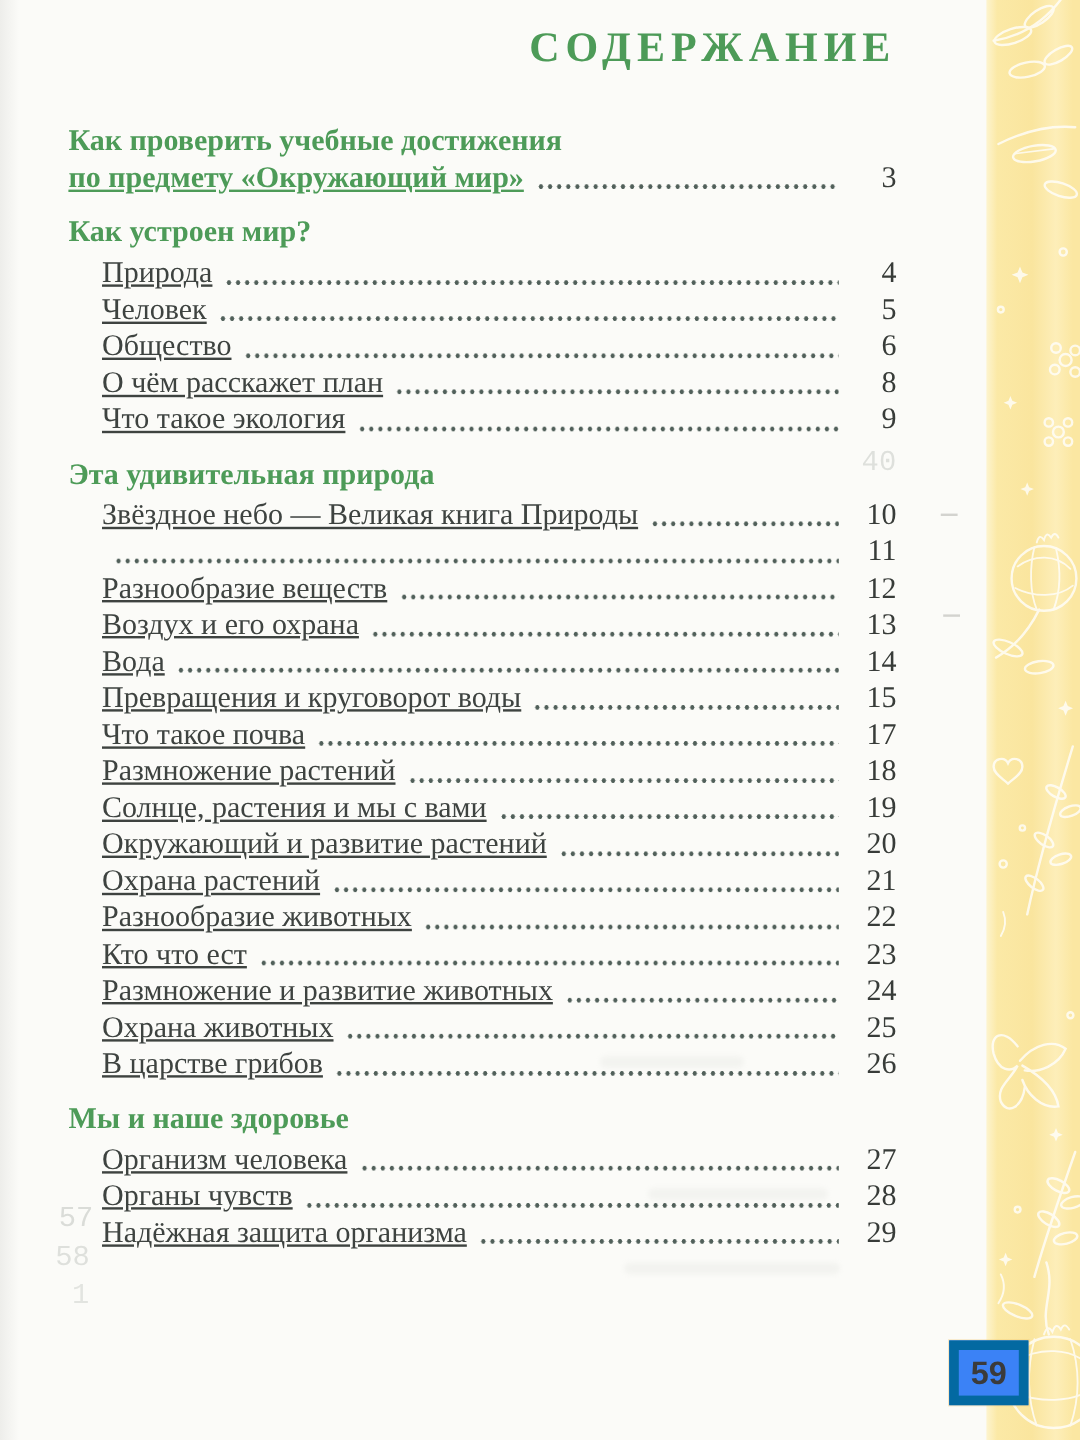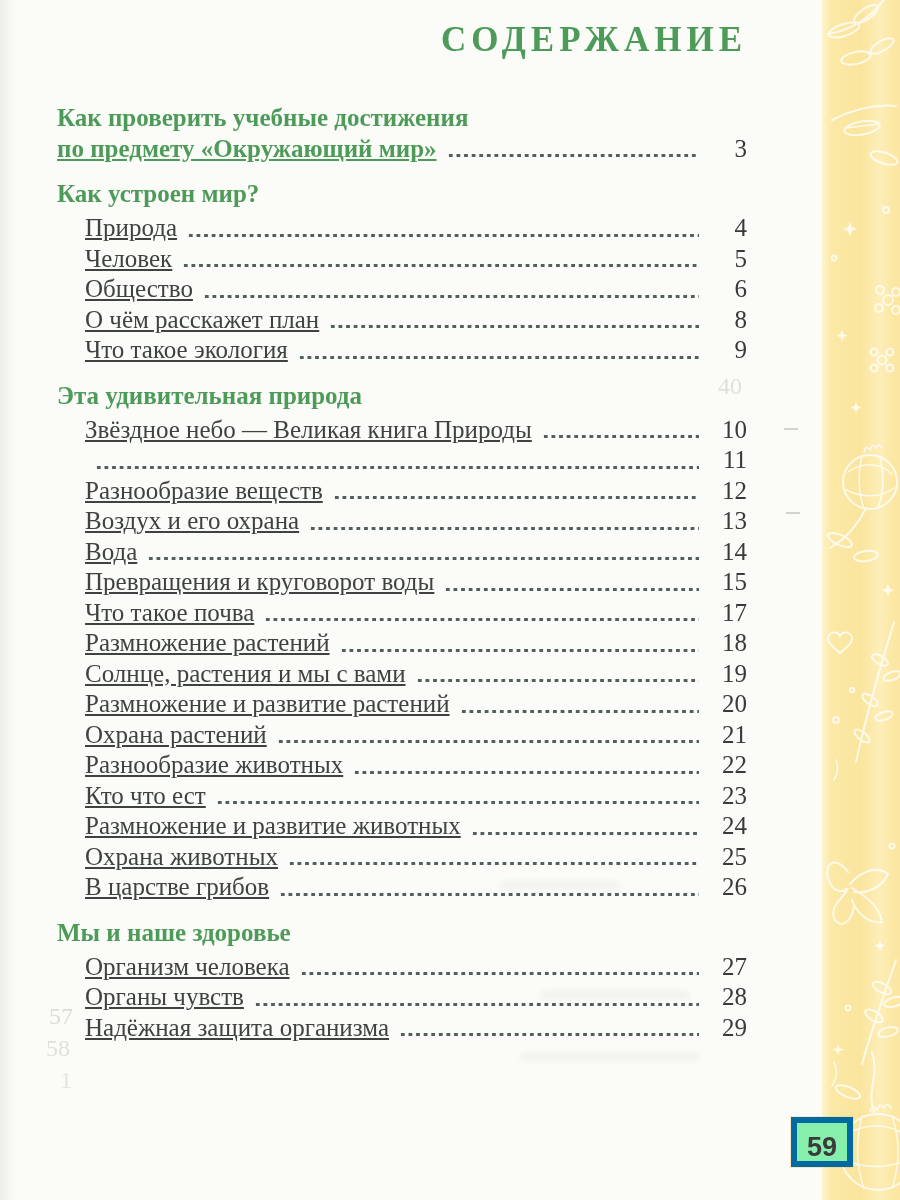--- a/index.html
+++ b/index.html
@@ -43,32 +43,32 @@
   .leader{
     flex:1 1 auto;height:7px;align-self:flex-end;
     margin:0 8px 5px 10px;min-width:20px;
     background-image:radial-gradient(circle at 3.8px 3.5px,#51605a 1.75px,rgba(0,0,0,0) 2.05px);
     background-size:7.6px 7px;background-repeat:repeat-x;
   }
   .pg{width:40px;text-align:right;color:#383c39;font-weight:normal;white-space:nowrap;}
   
   .pagebox{
     position:absolute;left:791px;top:1117px;width:50px;height:38px;
-    background:#86efac;border:6px solid #0369a1;
-    display:flex;align-items:flex-end;justify-content:center;
+    background:#3b82f6;border:8px solid #0369a1;
+    display:flex;align-items:center;justify-content:center;
     box-shadow:0 0 0 1px rgba(240,195,100,.35);
   }
   .pagebox span{
     font-family:"Liberation Sans", sans-serif;
     font-size:27px;font-weight:700;color:#3b3b3b;line-height:1;
   }
   
   .ghost{
     position:absolute;color:#8f968f;opacity:.30;
-    font-size:24px;filter:blur(.6px);
+    font-size:24px;filter:blur(.6px);font-family:Liberation Mono, monospace;
   }
   .g57{left:49px;top:1003px;}
   .g58{left:46px;top:1035px;opacity:.26;}
   .g1{left:60px;top:1067px;opacity:.22;}
   .g40{left:718px;top:373px;opacity:.26;}
   .smudge{
     position:absolute;height:10px;border-radius:5px;
     background:#b9bdb6;opacity:.12;filter:blur(2px);
   }
   .sm1{left:540px;top:990px;width:150px;}
@@ -242,21 +242,21 @@
           <span class="lbl">Размножение растений</span>
           <span class="leader"></span>
           <span class="pg">18</span>
         </div>
         <div class="row">
           <span class="lbl">Солнце, растения и мы с вами</span>
           <span class="leader"></span>
           <span class="pg">19</span>
         </div>
         <div class="row">
-          <span class="lbl">Размножение и развитие растений</span>
+          <span class="lbl">Окружающий и развитие растений</span>
           <span class="leader"></span>
           <span class="pg">20</span>
         </div>
         <div class="row">
           <span class="lbl">Охрана растений</span>
           <span class="leader"></span>
           <span class="pg">21</span>
         </div>
         <div class="row">
           <span class="lbl">Разнообразие животных</span>

